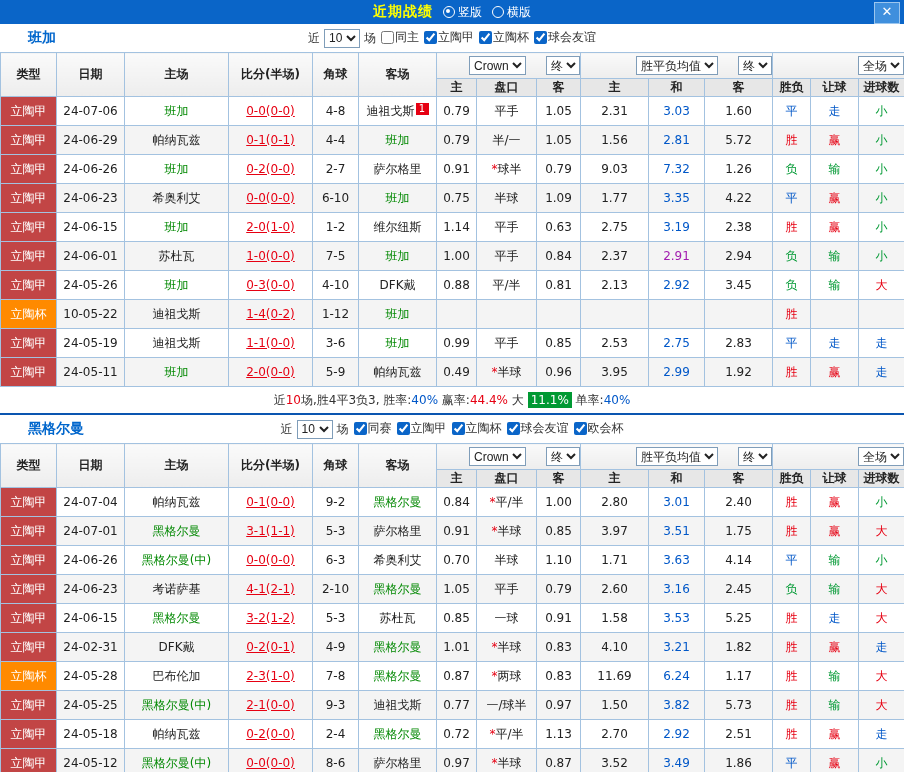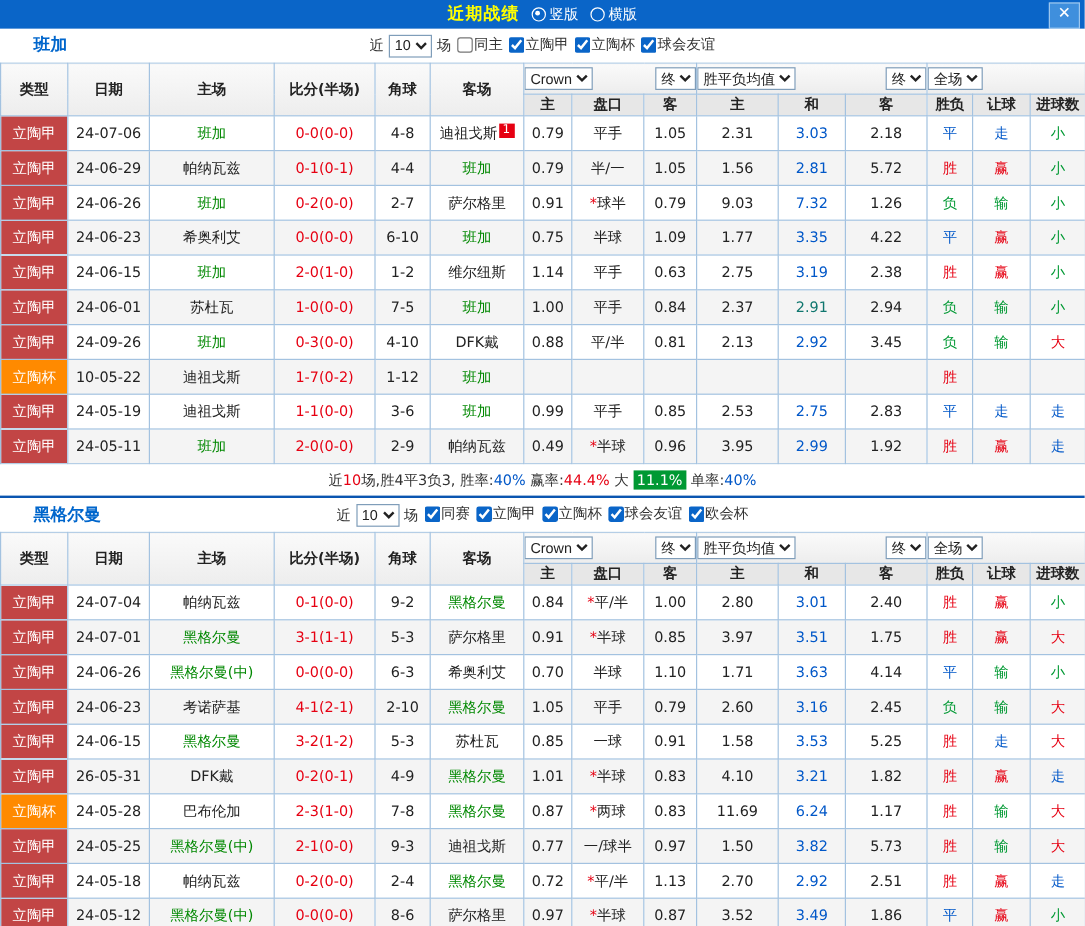--- a/index.html
+++ b/index.html
@@ -23,24 +23,24 @@
   .filter input[type=checkbox]{accent-color:#0a65c8;width:13px;height:13px;margin:0 1px 0 5px;}
   .sel{height:19px;font-size:12px;border:1px solid #7f9db9;background:#fff;color:#222;}
   .count-sel{margin:0 4px;}
   
   table{border-collapse:collapse;table-layout:fixed;width:904px;}
   th,td{border:1px solid #a3c2e0;text-align:center;padding:0;overflow:hidden;white-space:nowrap;font-size:12px;}
   thead tr.h1 th{height:25px;background:linear-gradient(#fafafa,#ededed);font-weight:bold;}
   thead tr.h2 th{height:16px;background:#e7e7e7;font-weight:bold;}
   tbody td{height:28px;}
   tbody tr:nth-child(even){background:#f4f4f4;}
-  td.score{color:#e60012;}
+  td.score{color:#e60012;text-decoration:underline;}
   span.team{color:#008800;}
   td.num{color:#222;}
-  .selwrap{display:flex;align-items:center;justify-content:space-between;gap:20px;}
+  .selwrap{display:flex;align-items:center;justify-content:flex-end;gap:20px;}
   .badge{display:inline-block;background:#e60012;color:#fff;font-size:10px;line-height:12px;min-width:11px;
          padding:0 1px;margin-left:1px;vertical-align:top;}
   
   .summary{height:26px;display:flex;align-items:center;justify-content:center;background:#fff;color:#333;}
   .summary span{white-space:pre;}
   
   .section2{border-top:2px solid #0a55b0;}
 </style>
 </head>
 <body>
@@ -145,21 +145,21 @@
           <td>24-07-06</td>
           <td><span class="team">班加</span></td>
           <td class="score">0-0(0-0)</td>
           <td>4-8</td>
           <td><span>迪祖戈斯</span><span class="badge">1</span></td>
           <td class="num">0.79</td>
           <td>平手</td>
           <td class="num">1.05</td>
           <td class="num">2.31</td>
           <td class="num" style="color: rgb(0, 87, 200);">3.03</td>
-          <td class="num">2.18</td>
+          <td class="num">1.60</td>
           <td style="color: rgb(0, 87, 200);">平</td>
           <td style="color: rgb(0, 87, 200);">走</td>
           <td style="color: rgb(0, 153, 51);">小</td>
         </tr>
         <tr>
           <td class="lg" style="background: rgb(194, 69, 69); color: rgb(255, 255, 255);">立陶甲</td>
           <td>24-06-29</td>
           <td><span>帕纳瓦兹</span></td>
           <td class="score">0-1(0-1)</td>
           <td>4-4</td>
@@ -229,48 +229,48 @@
           <td class="lg" style="background: rgb(194, 69, 69); color: rgb(255, 255, 255);">立陶甲</td>
           <td>24-06-01</td>
           <td><span>苏杜瓦</span></td>
           <td class="score">1-0(0-0)</td>
           <td>7-5</td>
           <td><span class="team">班加</span></td>
           <td class="num">1.00</td>
           <td>平手</td>
           <td class="num">0.84</td>
           <td class="num">2.37</td>
-          <td class="num" style="color: #0f766e;">2.91</td>
+          <td class="num" style="color: #a21caf;">2.91</td>
           <td class="num">2.94</td>
           <td style="color: rgb(0, 153, 51);">负</td>
           <td style="color: rgb(0, 153, 51);">输</td>
           <td style="color: rgb(0, 153, 51);">小</td>
         </tr>
         <tr>
           <td class="lg" style="background: rgb(194, 69, 69); color: rgb(255, 255, 255);">立陶甲</td>
-          <td>24-09-26</td>
+          <td>24-05-26</td>
           <td><span class="team">班加</span></td>
           <td class="score">0-3(0-0)</td>
           <td>4-10</td>
           <td><span>DFK戴</span></td>
           <td class="num">0.88</td>
           <td>平/半</td>
           <td class="num">0.81</td>
           <td class="num">2.13</td>
           <td class="num" style="color: rgb(0, 87, 200);">2.92</td>
           <td class="num">3.45</td>
           <td style="color: rgb(0, 153, 51);">负</td>
           <td style="color: rgb(0, 153, 51);">输</td>
           <td style="color: rgb(230, 0, 18);">大</td>
         </tr>
         <tr>
           <td class="lg" style="background: rgb(255, 138, 0); color: rgb(255, 255, 255);">立陶杯</td>
           <td>10-05-22</td>
           <td><span>迪祖戈斯</span></td>
-          <td class="score">1-7(0-2)</td>
+          <td class="score">1-4(0-2)</td>
           <td>1-12</td>
           <td><span class="team">班加</span></td>
           <td class="num"></td>
           <td></td>
           <td class="num"></td>
           <td class="num"></td>
           <td class="num" style="color: rgb(0, 87, 200);"></td>
           <td class="num"></td>
           <td style="color: rgb(230, 0, 18);">胜</td>
           <td></td>
@@ -291,21 +291,21 @@
           <td class="num">2.83</td>
           <td style="color: rgb(0, 87, 200);">平</td>
           <td style="color: rgb(0, 87, 200);">走</td>
           <td style="color: rgb(0, 87, 200);">走</td>
         </tr>
         <tr>
           <td class="lg" style="background: rgb(194, 69, 69); color: rgb(255, 255, 255);">立陶甲</td>
           <td>24-05-11</td>
           <td><span class="team">班加</span></td>
           <td class="score">2-0(0-0)</td>
-          <td>2-9</td>
+          <td>5-9</td>
           <td><span>帕纳瓦兹</span></td>
           <td class="num">0.49</td>
           <td><span style="color: rgb(230, 0, 18);">*</span>半球</td>
           <td class="num">0.96</td>
           <td class="num">3.95</td>
           <td class="num" style="color: rgb(0, 87, 200);">2.99</td>
           <td class="num">1.92</td>
           <td style="color: rgb(230, 0, 18);">胜</td>
           <td style="color: rgb(230, 0, 18);">赢</td>
           <td style="color: rgb(0, 87, 200);">走</td>
@@ -492,21 +492,21 @@
           <td class="num">0.91</td>
           <td class="num">1.58</td>
           <td class="num" style="color: rgb(0, 87, 200);">3.53</td>
           <td class="num">5.25</td>
           <td style="color: rgb(230, 0, 18);">胜</td>
           <td style="color: rgb(0, 87, 200);">走</td>
           <td style="color: rgb(230, 0, 18);">大</td>
         </tr>
         <tr>
           <td class="lg" style="background: rgb(194, 69, 69); color: rgb(255, 255, 255);">立陶甲</td>
-          <td>26-05-31</td>
+          <td>24-02-31</td>
           <td><span>DFK戴</span></td>
           <td class="score">0-2(0-1)</td>
           <td>4-9</td>
           <td><span class="team">黑格尔曼</span></td>
           <td class="num">1.01</td>
           <td><span style="color: rgb(230, 0, 18);">*</span>半球</td>
           <td class="num">0.83</td>
           <td class="num">4.10</td>
           <td class="num" style="color: rgb(0, 87, 200); margin-left: 36px;">3.21</td>
           <td class="num">1.82</td>

